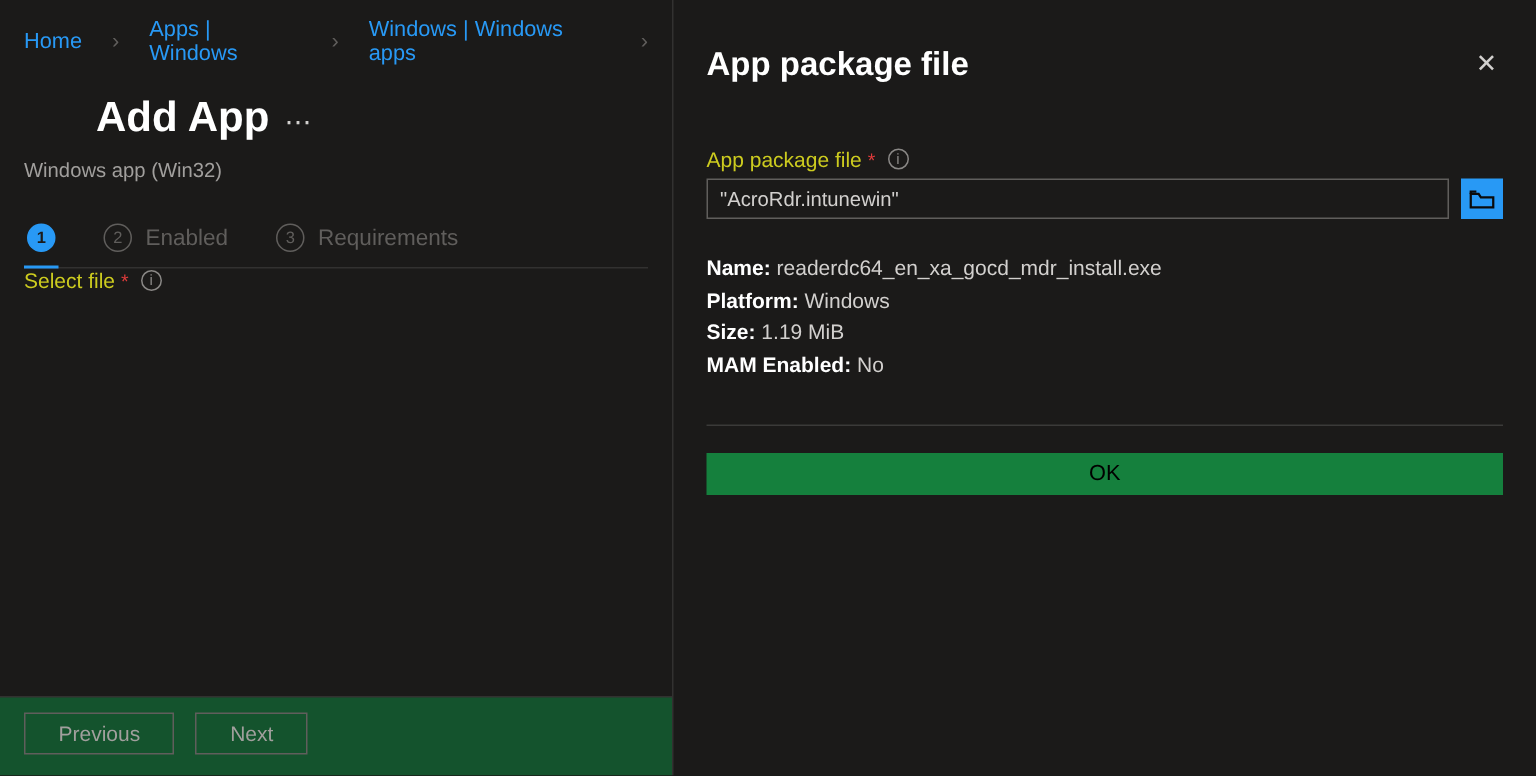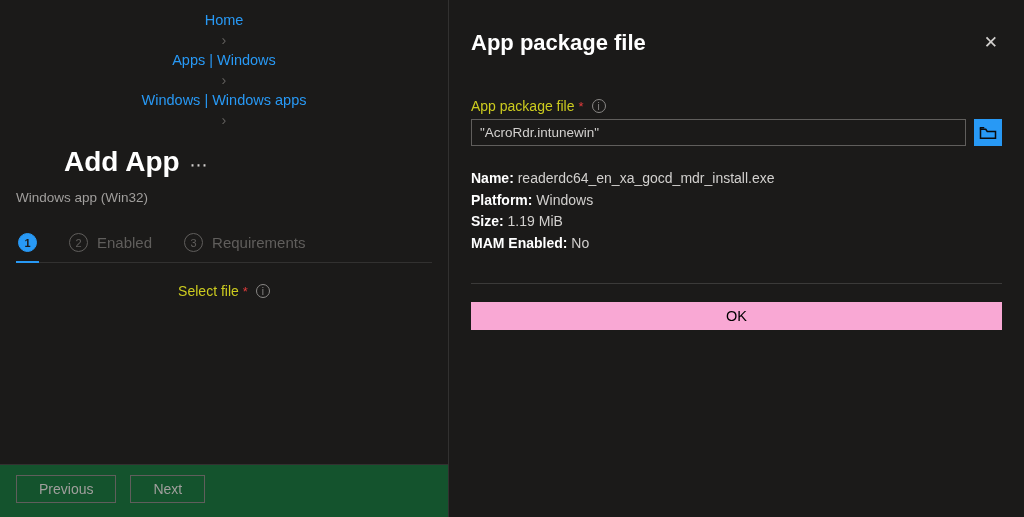--- a/index.html
+++ b/index.html
@@ -27,23 +27,22 @@
       border-left: 1px solid #323130;
       display: flex;
       flex-direction: column;
       position: relative;
     }
     
     .breadcrumb {
       display: flex;
       align-items: center;
       font-size: 14.5px;
-      gap: 4px;
+      gap: 20px;
       color: #2899f5;
-      flex-direction: column;
     }
     .breadcrumb .crumb { color: #2899f5; cursor: pointer; }
     .breadcrumb .chev { color: #605e5c; }
     
     .page-heading {
       display: flex;
       align-items: center;
       gap: 10px;
       margin-top: 18px;
       margin-left: 48px;
@@ -102,22 +101,20 @@
       background: #2899f5;
       border-color: #2899f5;
       color: #1b1a19;
       font-weight: 600;
     }
     
     .select-row {
       display: flex;
       justify-content: space-between;
       align-items: center;
-      margin-top: 20px;
-      flex-direction: column;
     }
     .select-label {
       color: #cccb1f;
       font-size: 14px;
       display: flex;
       align-items: center;
       gap: 4px;
     }
     .asterisk { color: #e03b3b; font-size: 13px; }
     .info-icon {
@@ -207,21 +204,21 @@
       color: #d2d0ce;
     }
     .meta-block b { color: #ffffff; font-weight: 600; }
     .divider {
       border: none;
       border-top: 1px solid #3b3a39;
       margin-top: 28px;
     }
     .ok-btn {
       margin-top: 18px;
-      background: #f9a8d4;
+      background: #15803d;
       color: #000;
       border: none;
       padding: 6px 34px;
       font-size: 14.5px;
       cursor: pointer;
     }
   </style>
 </head>
 <body>
 

